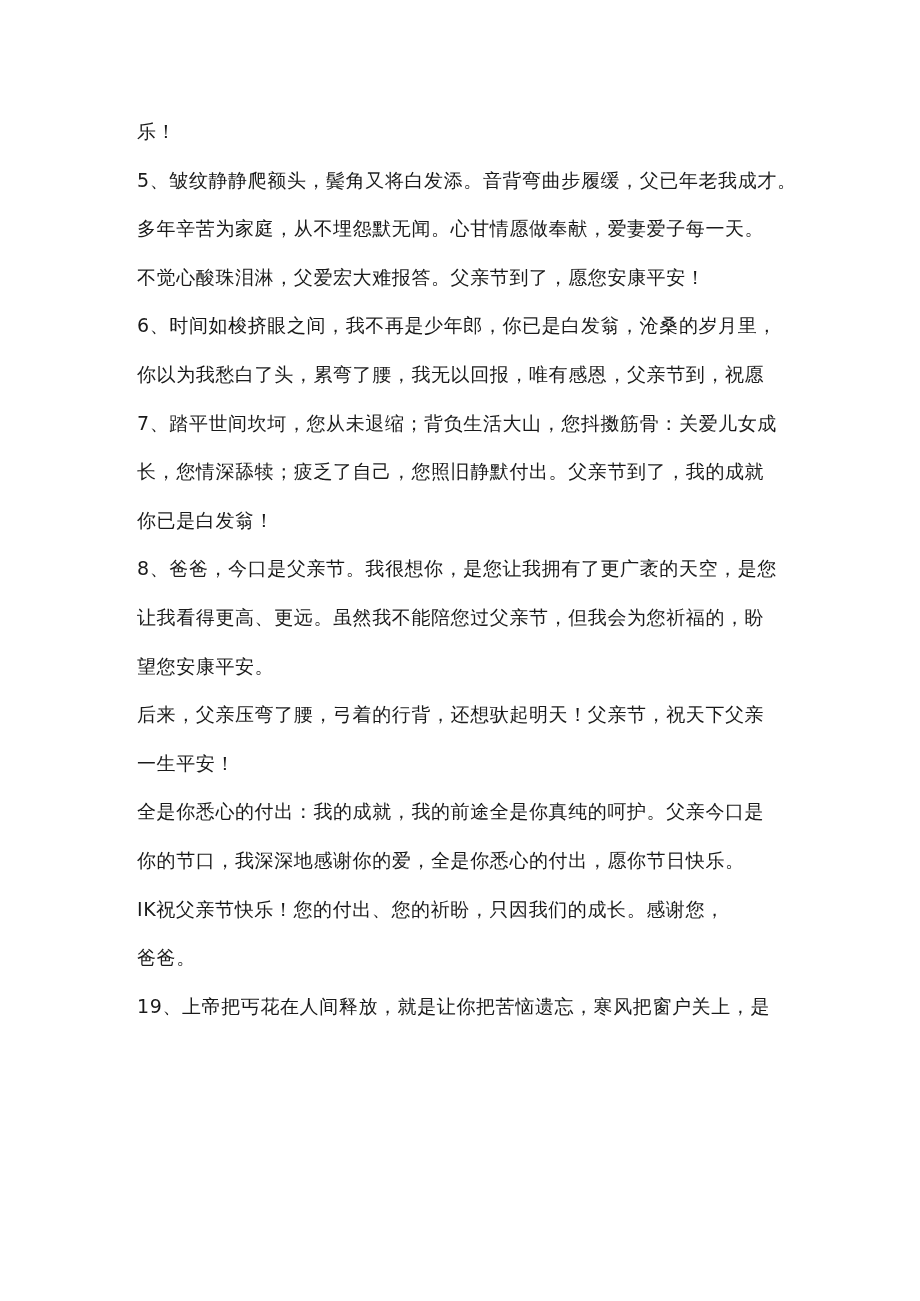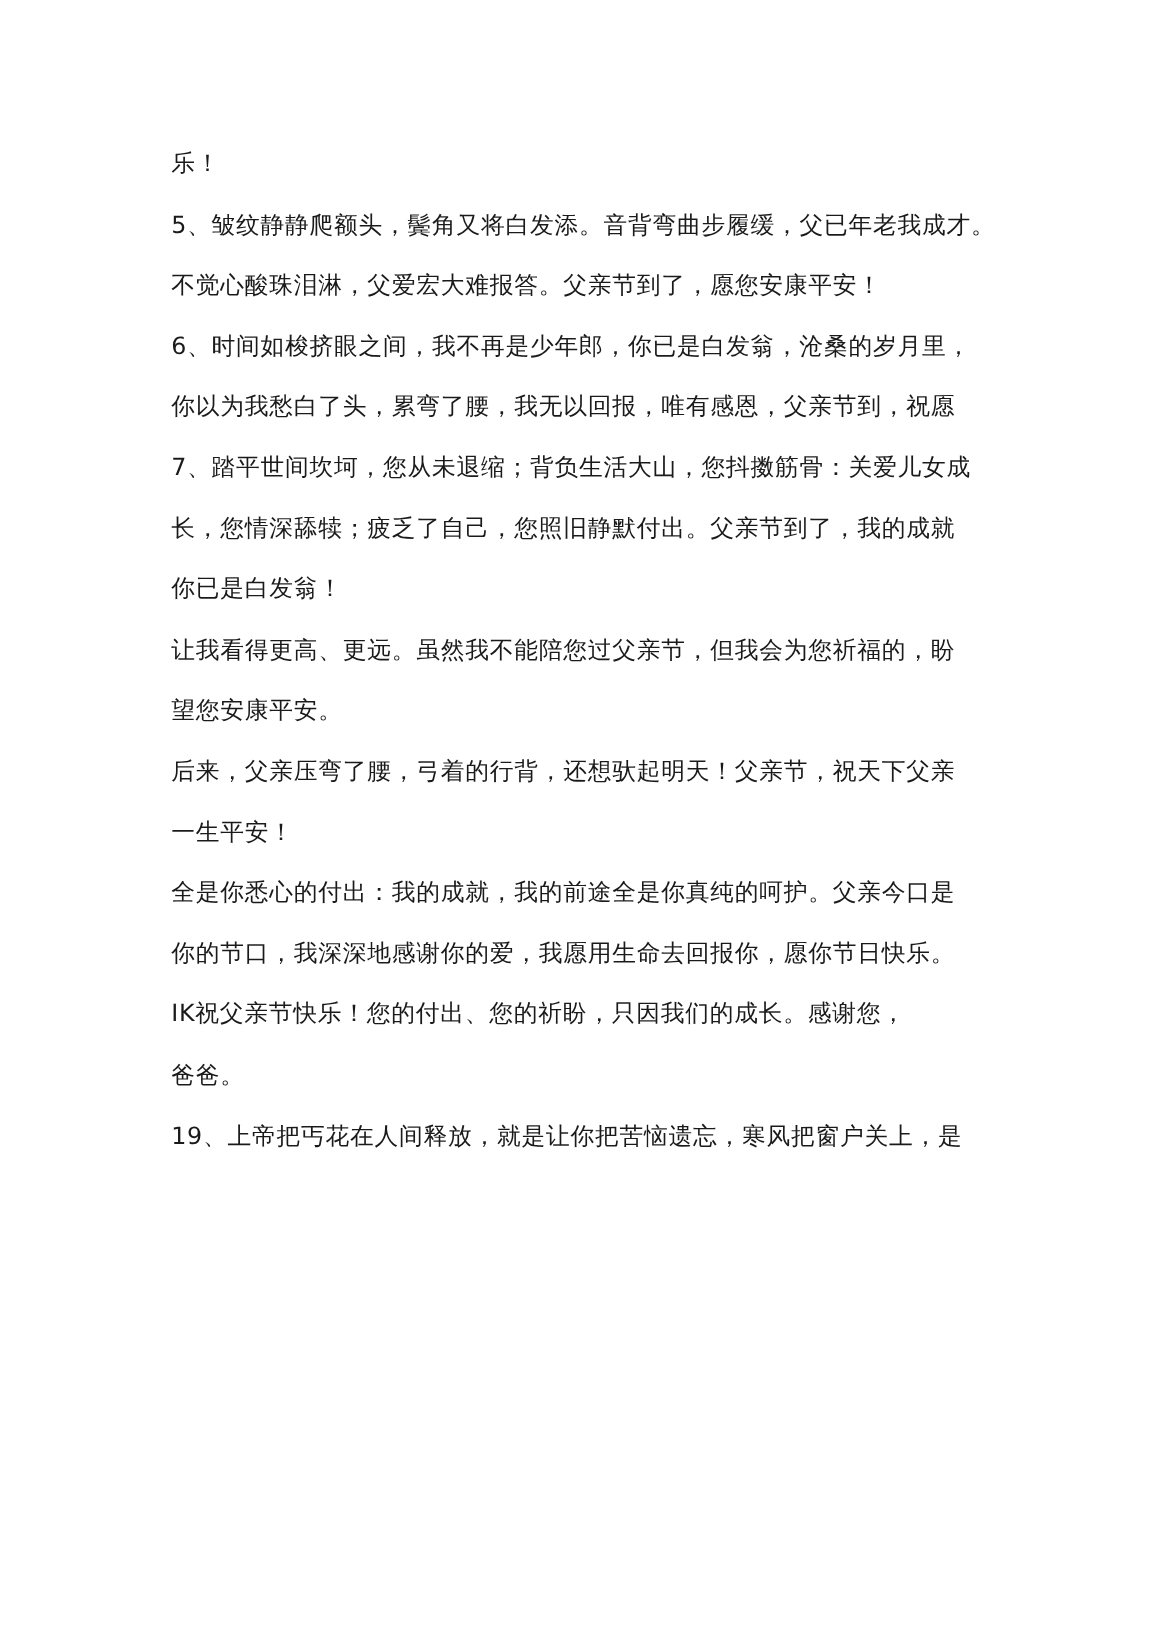--- a/index.html
+++ b/index.html
@@ -37,29 +37,31 @@
       letter-spacing: 0.6px;
     }
   </style>
 </head>
 <body>
 
 <div class="page">
   <div class="text-block">
     <div class="line">乐！</div>
     <div class="line">5、皱纹静静爬额头，鬓角又将白发添。音背弯曲步履缓，父已年老我成才。</div>
+    <div class="line">多年辛苦为家庭，从不埋怨默无闻。心甘情愿做奉献，爱妻爱子每一天。</div>
     <div class="line">不觉心酸珠泪淋，父爱宏大难报答。父亲节到了，愿您安康平安！</div>
     <div class="line">6、时间如梭挤眼之间，我不再是少年郎，你已是白发翁，沧桑的岁月里，</div>
     <div class="line">你以为我愁白了头，累弯了腰，我无以回报，唯有感恩，父亲节到，祝愿</div>
     <div class="line">7、踏平世间坎坷，您从未退缩；背负生活大山，您抖擞筋骨：关爱儿女成</div>
     <div class="line">长，您情深舔犊；疲乏了自己，您照旧静默付出。父亲节到了，我的成就</div>
     <div class="line">你已是白发翁！</div>
+    <div class="line">8、爸爸，今口是父亲节。我很想你，是您让我拥有了更广袤的天空，是您</div>
     <div class="line">让我看得更高、更远。虽然我不能陪您过父亲节，但我会为您祈福的，盼</div>
     <div class="line">望您安康平安。</div>
     <div class="line">后来，父亲压弯了腰，弓着的行背，还想驮起明天！父亲节，祝天下父亲</div>
     <div class="line">一生平安！</div>
     <div class="line">全是你悉心的付出：我的成就，我的前途全是你真纯的呵护。父亲今口是</div>
-    <div class="line">你的节口，我深深地感谢你的爱，我愿用生命去回报你，愿你节日快乐。</div>
+    <div class="line">你的节口，我深深地感谢你的爱，全是你悉心的付出，愿你节日快乐。</div>
     <div class="line">IK祝父亲节快乐！您的付出、您的祈盼，只因我们的成长。感谢您，</div>
     <div class="line">爸爸。</div>
     <div class="line">19、上帝把丐花在人间释放，就是让你把苦恼遗忘，寒风把窗户关上，是</div>
   </div>
 </div>
 
 </body></html>

